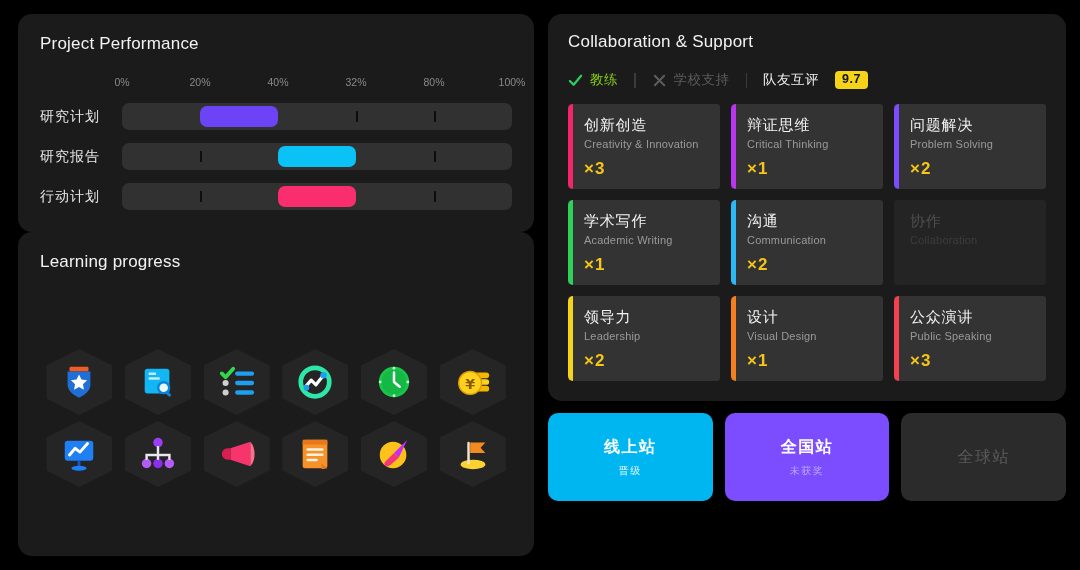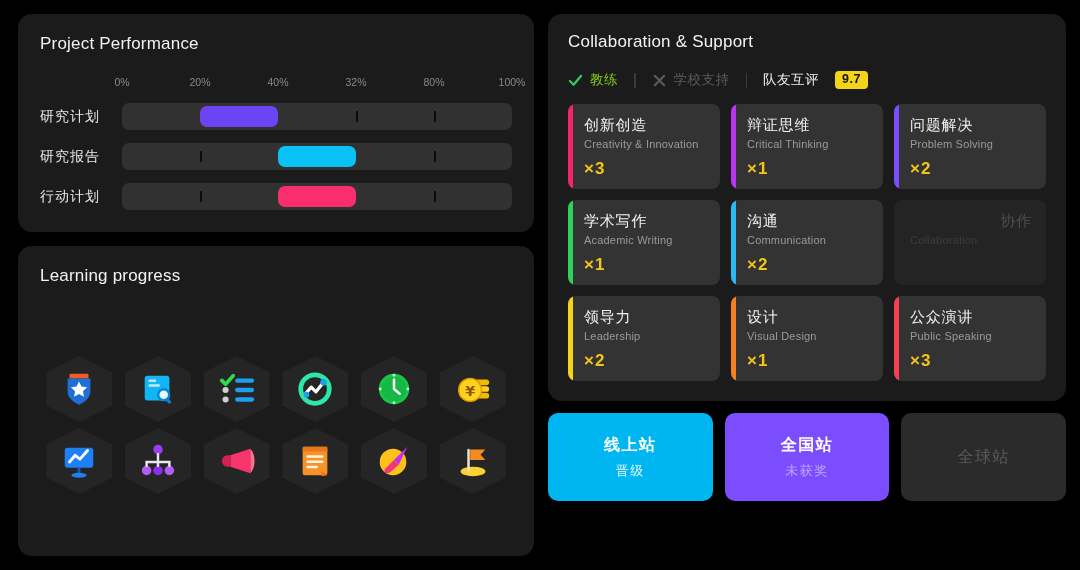--- a/index.html
+++ b/index.html
@@ -18,21 +18,20 @@
     display: flex;
     gap: 14px;
     padding: 14px 14px 14px 18px;
     background: #000;
   }
 
   .col-left {
     width: 516px;
     display: flex;
     flex-direction: column;
-    gap: 14px;
   }
   .col-right {
     flex: 1;
     display: flex;
     flex-direction: column;
     gap: 12px;
   }
 
   .panel {
     background: #1b1b1b;
@@ -174,37 +173,37 @@
 
   .skill-grid {
     display: grid;
     grid-template-columns: repeat(3, 1fr);
     gap: 11px;
     flex: 1;
   }
   .skill-card {
     position: relative;
     background: #333333;
-    border-radius: 8px;
+    border-radius: 3px;
     padding: 12px 14px 10px 16px;
     overflow: hidden;
   }
   .skill-card .accent {
     position: absolute;
     left: 0; top: 0; bottom: 0;
     width: 5px;
     border-radius: 8px 0 0 8px;
   }
   .skill-card.dim { background: #242424; }
   .skill-cn {
     font-size: 15px;
     color: #f2f2f2;
     letter-spacing: .8px;
   }
-  .skill-card.dim .skill-cn { color: #4d4d4d; text-align: right; }
+  .skill-card.dim .skill-cn { color: #4d4d4d; }
   .skill-en {
     font-size: 11px;
     color: #9a9a9a;
     margin-top: 3px;
     letter-spacing: .2px;
   }
   .skill-card.dim .skill-en { color: #3d3d3d; }
   .skill-count {
     margin-top: 9px;
     font-size: 17px;
@@ -222,21 +221,21 @@
   .stage-btn {
     flex: 1;
     border-radius: 10px;
     display: flex;
     flex-direction: column;
     align-items: center;
     justify-content: center;
     gap: 6px;
   }
   .stage-title { font-size: 16px; font-weight: bold; letter-spacing: 1.5px; }
-  .stage-sub   { font-size: 13px; letter-spacing: 1.5px; }
+  .stage-sub   { font-size: 10px; letter-spacing: 1.5px; }
 
   .stage-btn.cyan   { background: #00b6f0; }
   .stage-btn.cyan .stage-title { color: #ffffff; }
   .stage-btn.cyan .stage-sub   { color: #e6f7ff; }
 
   .stage-btn.purple { background: #7b4dff; }
   .stage-btn.purple .stage-title { color: #ffffff; }
   .stage-btn.purple .stage-sub   { color: #bca7ff; }
 
   .stage-btn.grey   { background: #2b2b2b; }

